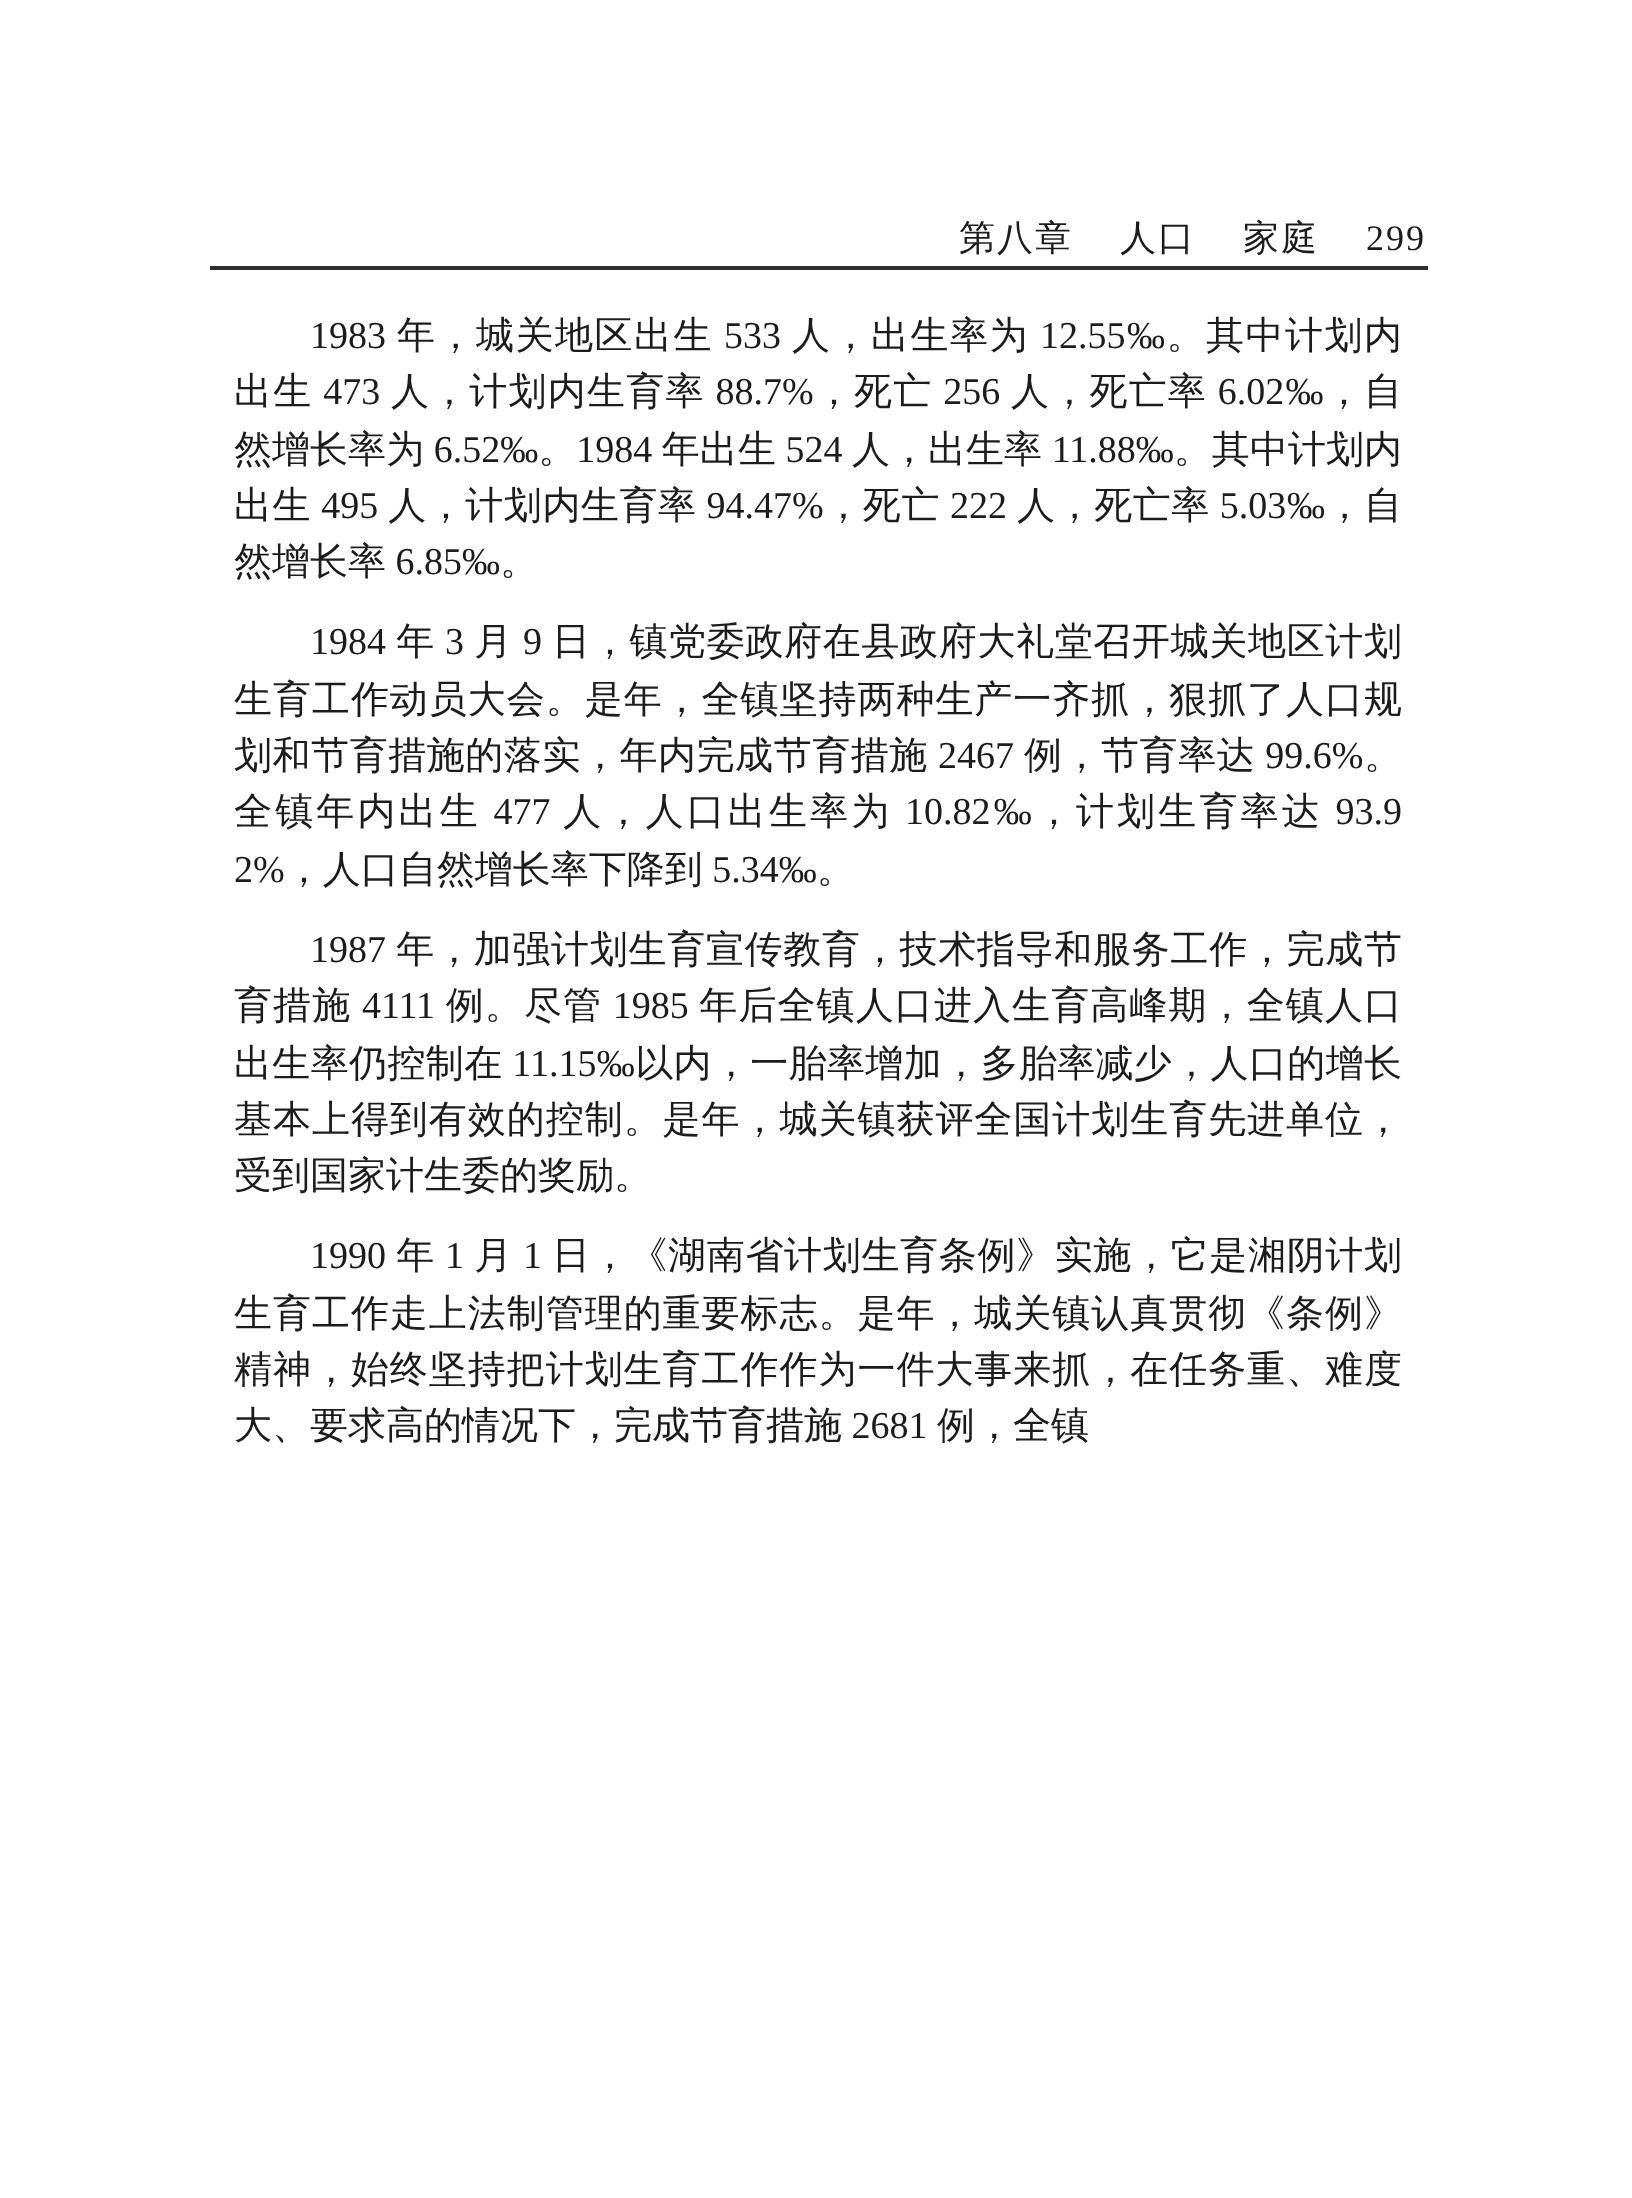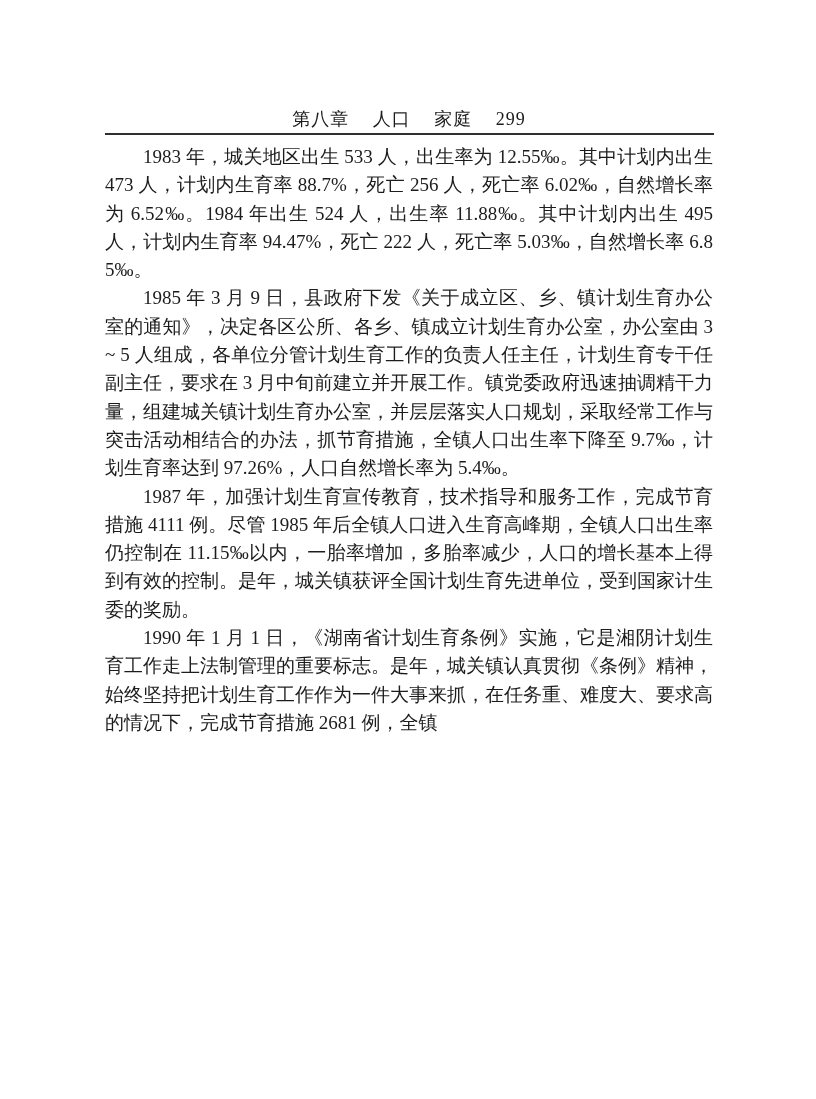--- a/index.html
+++ b/index.html
@@ -18,21 +18,21 @@
   .page {
     position: absolute;
     inset: 0;
     background: #ffffff;
   }
   .running-head {
     position: absolute;
     left: 105px;
     right: 103px;
     top: 107px;
-    text-align: center;
+    text-align: right;
     font-size: 18px;
     letter-spacing: 1px;
     white-space: nowrap;
     color: #1c1c1c;
   }
   .running-head .rh-part {
     margin-left: 1em;
   }
   .running-head .rh-part:first-child {
     margin-left: 0;
@@ -50,21 +50,21 @@
     left: 105px;
     right: 103px;
     top: 143px;
     font-size: 19px;
     line-height: 28.3px;
     text-align: justify;
     text-justify: inter-character;
     color: #1c1c1c;
   }
   .page-body p {
-    margin: 0;
+    margin: 12px;
     padding: 0;
     text-indent: 2em;
     word-break: break-all;
     font-family: Liberation Serif, serif;
   }
 </style>
 </head>
 <body>
 
 <div class="page">
@@ -73,18 +73,18 @@
     <span class="rh-part">第八章</span>
     <span class="rh-part">人口</span>
     <span class="rh-part">家庭</span>
     <span class="rh-part">299</span>
   </div>
 
   <div class="header-rule"></div>
 
   <div class="page-body">
     <p>1983 年，城关地区出生 533 人，出生率为 12.55‰。其中计划内出生 473 人，计划内生育率 88.7%，死亡 256 人，死亡率 6.02‰，自然增长率为 6.52‰。1984 年出生 524 人，出生率 11.88‰。其中计划内出生 495 人，计划内生育率 94.47%，死亡 222 人，死亡率 5.03‰，自然增长率 6.85‰。</p>
-    <p>1985 年 3 月 9 日，县政府下发《关于成立区、乡、镇计划生育办公室的通知》，决定各区公所、各乡、镇成立计划生育办公室，办公室由 3 ~ 5 人组成，各单位分管计划生育工作的负责人任主任，计划生育专干任副主任，要求在 3 月中旬前建立并开展工作。镇党委政府迅速抽调精干力量，组建城关镇计划生育办公室，并层层落实人口规划，采取经常工作与突击活动相结合的办法，抓节育措施，全镇人口出生率下降至 9.7‰，计划生育率达到 97.26%，人口自然增长率为 5.4‰。</p>
+    <p>1984 年 3 月 9 日，镇党委政府在县政府大礼堂召开城关地区计划生育工作动员大会。是年，全镇坚持两种生产一齐抓，狠抓了人口规划和节育措施的落实，年内完成节育措施 2467 例，节育率达 99.6%。全镇年内出生 477 人，人口出生率为 10.82‰，计划生育率达 93.92%，人口自然增长率下降到 5.34‰。</p>
     <p>1987 年，加强计划生育宣传教育，技术指导和服务工作，完成节育措施 4111 例。尽管 1985 年后全镇人口进入生育高峰期，全镇人口出生率仍控制在 11.15‰以内，一胎率增加，多胎率减少，人口的增长基本上得到有效的控制。是年，城关镇获评全国计划生育先进单位，受到国家计生委的奖励。</p>
     <p>1990 年 1 月 1 日，《湖南省计划生育条例》实施，它是湘阴计划生育工作走上法制管理的重要标志。是年，城关镇认真贯彻《条例》精神，始终坚持把计划生育工作作为一件大事来抓，在任务重、难度大、要求高的情况下，完成节育措施 2681 例，全镇</p>
   </div>
 
 </div>
 
 </body></html>

